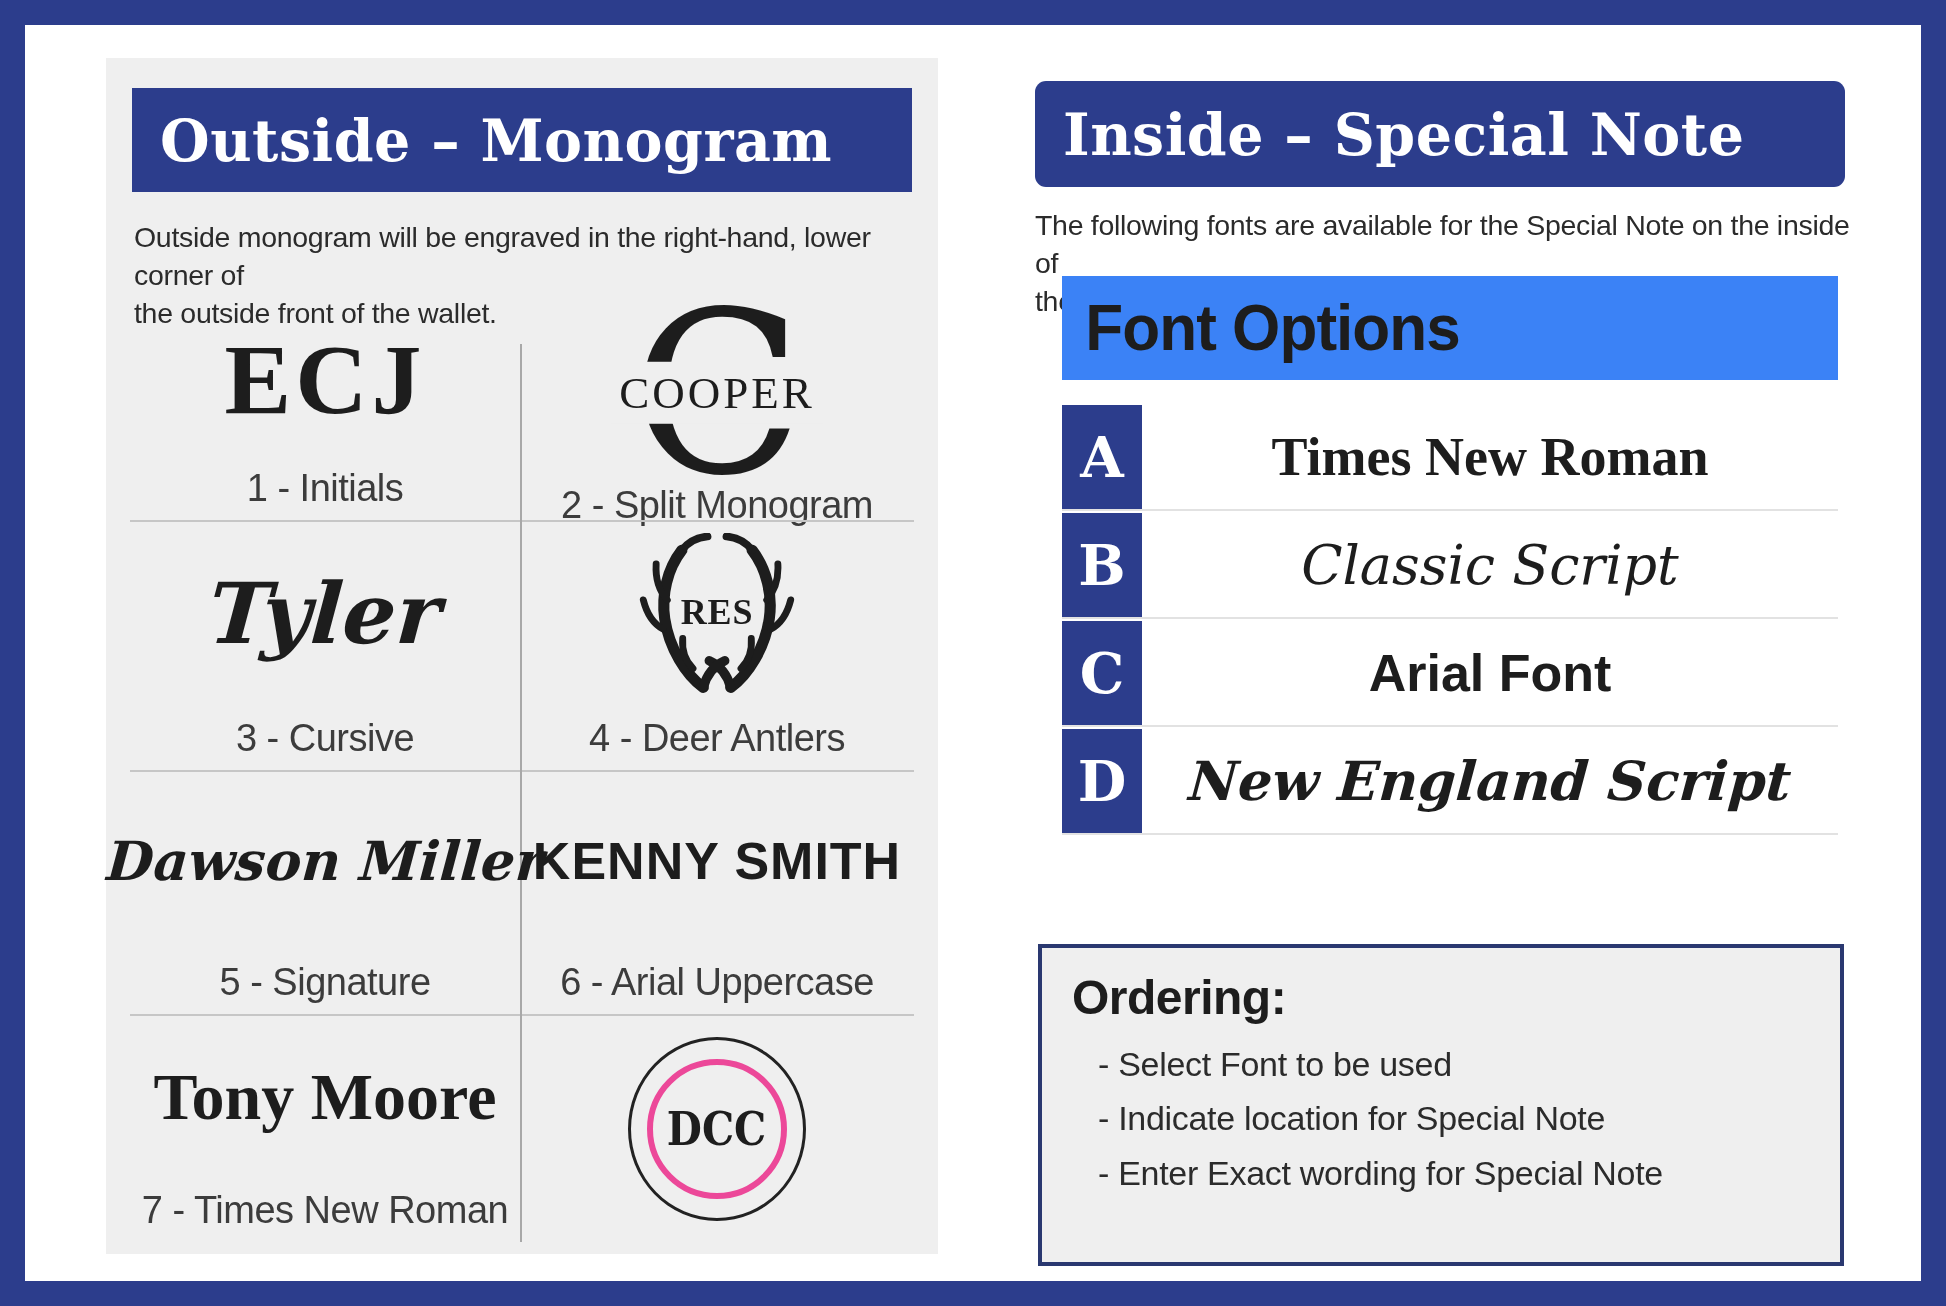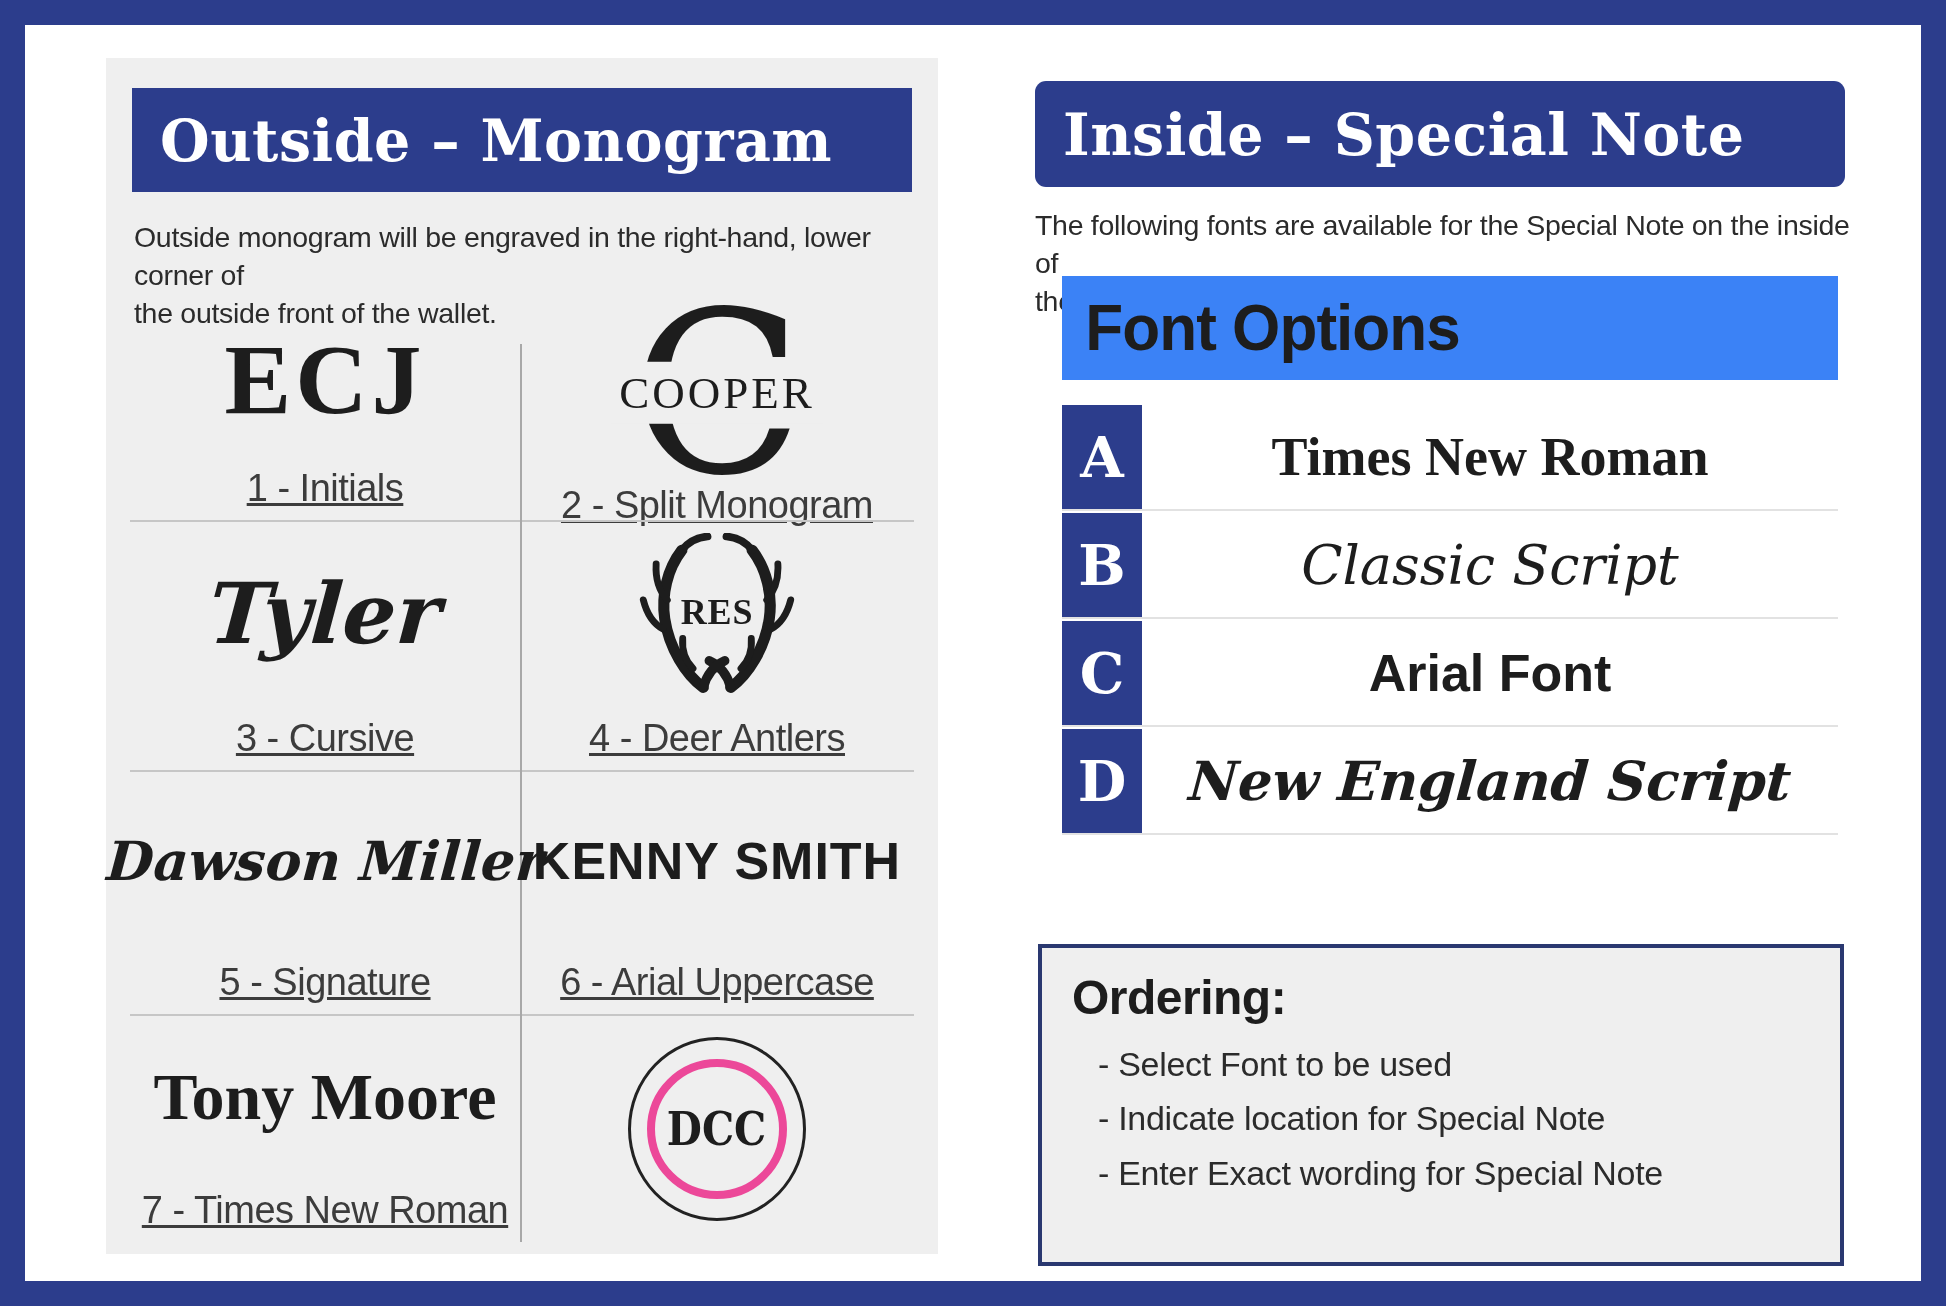--- a/index.html
+++ b/index.html
@@ -21,21 +21,21 @@
   .mrow{display:flex;}
   .mrow-1{height:216px;}
   .mrow-2{height:248px;border-top:2px solid #c6c6c6;}
   .mrow-3{height:242px;border-top:2px solid #c6c6c6;}
   .mrow-4{flex:1;border-top:2px solid #c6c6c6;}
   .cell{display:flex;flex-direction:column;align-items:center;min-width:0;}
   .cell-l{width:390px;}
   .cell-r{flex:1;}
   .art{flex:1;display:flex;align-items:center;justify-content:center;width:100%;}
   .lbl{height:64px;display:flex;align-items:center;justify-content:center;
-       font-size:38px;color:#3c3c3c;letter-spacing:-0.5px;white-space:nowrap;text-decoration:underline;}
+       font-size:38px;color:#3c3c3c;letter-spacing:-0.5px;white-space:nowrap;}
 
   .s-initials{font-family:"Liberation Serif","DejaVu Serif",serif;font-weight:bold;font-size:100px;
               letter-spacing:4px;color:#1d1d1d;line-height:1;}
   .split{position:relative;display:flex;align-items:center;justify-content:center;height:100%;}
   .bigc{font-family:"DejaVu Serif","Liberation Serif",serif;font-size:225px;line-height:0.8;color:#1d1d1d;}
   .band{position:absolute;left:50%;top:50%;transform:translate(-50%,-52%);background:#efefef;
         padding:5px 8px;font-family:"Liberation Serif",serif;font-size:45px;letter-spacing:3px;
         color:#1d1d1d;white-space:nowrap;}
   .s-script-lg{font-family:"DejaVu Serif","Liberation Serif",serif;font-style:italic;font-weight:bold;
                font-size:84px;color:#1d1d1d;line-height:1;transform:skewX(-4deg);}
@@ -43,21 +43,21 @@
                font-size:54px;color:#1d1d1d;line-height:1;transform:skewX(-4deg);white-space:nowrap;}
   .s-sans-caps{font-family:"Liberation Sans","DejaVu Sans",sans-serif;font-weight:bold;font-size:52px;
                color:#1d1d1d;letter-spacing:1px;white-space:nowrap;}
   .s-times{font-family:"Liberation Serif","DejaVu Serif",serif;font-weight:bold;font-size:66px;
            color:#1d1d1d;white-space:nowrap;}
   .antler-svg{display:block;}
   .res-text{font-family:"Liberation Serif","DejaVu Serif",serif;font-weight:bold;font-size:42px;
             fill:#1d1d1d;letter-spacing:1px;}
   .circ-outer{width:172px;height:178px;border:3px solid #222222;border-radius:50%;
               display:flex;align-items:center;justify-content:center;}
-  .circ-inner{width:140px;height:140px;border:8px solid #ec4899;border-radius:50%;
+  .circ-inner{width:140px;height:140px;border:6px solid #ec4899;border-radius:50%;
               display:flex;align-items:center;justify-content:center;box-sizing:border-box;}
   .s-dcc{font-family:"DejaVu Serif","Liberation Serif",serif;font-weight:bold;font-size:46px;
          color:#1d1d1d;transform:scaleX(0.88);letter-spacing:0px;}
 
   
   .rp-header{left:1035px;top:81px;width:810px;height:106px;position:absolute;border-radius:11px;}
   .rp-desc{position:absolute;left:1035px;top:206px;width:820px;}
   .font-options{position:absolute;left:1062px;top:276px;width:776px;height:104px;background:#3b82f6;
                 display:flex;align-items:center;}
   .font-options h2{margin:0;padding-left:24px;font-size:64px;font-weight:bold;color:#1d1d1d;

